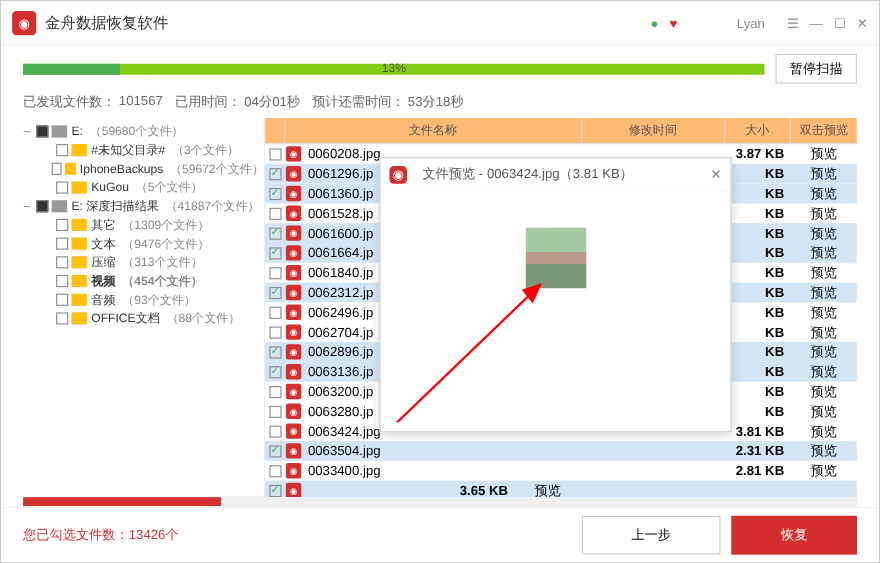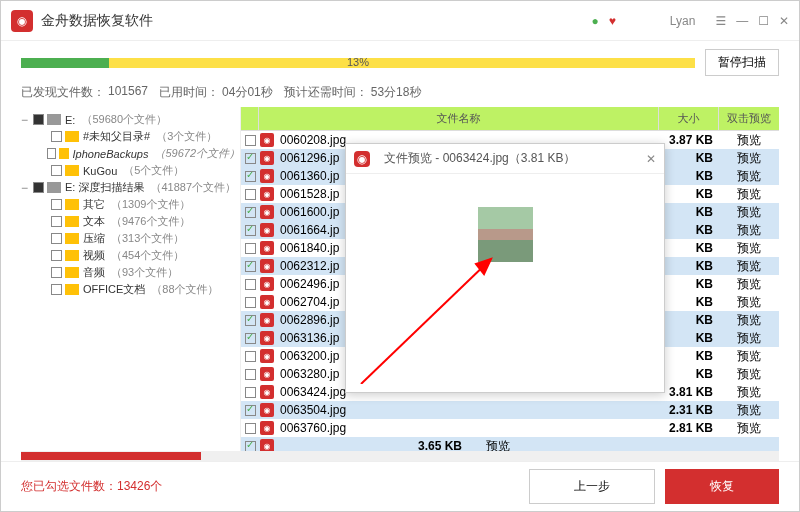--- a/index.html
+++ b/index.html
@@ -6,38 +6,38 @@
 body { background: #f0f0f0; width: 800px; height: 512px; overflow: hidden; }
 .window { background: #fff; width: 800px; height: 512px; border: 1px solid #ccc; display: flex; flex-direction: column; }
 .titlebar { height: 40px; display: flex; align-items: center; padding: 0 10px; border-bottom: 1px solid #eee; }
 .app-logo { width: 22px; height: 22px; background: #d32f2f; border-radius: 4px; display: flex; align-items: center; justify-content: center; color: #fff; margin-right: 8px; }
 .app-title { font-size: 14px; color: #333; }
 .spacer { flex: 1; }
 .tb-icons { display: flex; gap: 10px; align-items: center; color: #888; }
 .user { color: #888; margin: 16px 10px; padding-left: 34px; }
 .winbtn { cursor: pointer; }
 .progress-row { padding: 8px 20px; display: flex; align-items: center; gap: 10px; }
-.progress-bar { flex: 1; height: 10px; background: #fde047; position: relative; text-align: center; }
+.progress-bar { flex: 1; height: 10px; background: #84cc16; position: relative; text-align: center; }
 .progress-fill { height: 100%; background: #4caf50; }
 .progress-label { position: absolute; left: 50%; top: -2px; transform: translateX(-50%); font-size: 11px; color: #555; }
 .pause-btn { border: 1px solid #ccc; background: #fff; padding: 4px 12px; cursor: pointer; }
 .stats-row { padding: 0 20px 6px; color: #666; font-size: 11px; display: flex; gap: 3px; }
 .main { flex: 1; display: flex; overflow: hidden; padding: 0 20px; }
 .tree { width: 220px; overflow-y: auto; overflow-x: hidden; border-right: 1px solid #eee; padding-top: 4px; }
 .tree-row { display: flex; align-items: center; padding: 1px 0; white-space: nowrap; }
 .toggle { width: 12px; color: #888; cursor: pointer; }
 .cb { width: 11px; height: 11px; border: 1px solid #888; margin-right: 3px; }
 .cb.partial { background: #333; }
 .folder { width: 14px; height: 11px; background: #ffc107; margin-right: 4px; display: inline-block; }
 .folder.orange { background: #ff9800; }
 .tree-label { color: #333; font-size: 11px; }
 .tree-count { color: #888; font-size: 11px; margin-left: 6px; }
 .disk-icon { width: 14px; height: 11px; background: #999; margin-right: 4px; }
 .list-area { flex: 1; overflow: hidden; display: flex; flex-direction: column; }
-.list-header { display: flex; border-bottom: 1px solid #ddd; background: #bef264; }
+.list-header { display: flex; border-bottom: 1px solid #ddd; background: #fdba74; }
 .lh-cell { padding: 4px 6px; border-right: 1px solid #ddd; text-align: center; color: #555; font-size: 11px; }
 .list-body { flex: 1; overflow-y: auto; }
 .list-row { display: flex; align-items: center; height: 18px; }
 .list-row.sel { background: #d3e5f5; }
 .lr-cb { width: 11px; height: 11px; border: 1px solid #888; margin-left: 4px; margin-right: 4px; position: relative; }
 .lr-cb.checked::after { content: '✓'; color: #4caf50; position: absolute; top: -3px; left: 0; font-size: 10px; }
 .lr-icon { width: 14px; height: 14px; background: #d32f2f; border-radius: 2px; margin-right: 4px; display: flex; align-items: center; justify-content: center; color: #fff; font-size: 8px; }
 .lr-name { flex: 1; padding-left: 2px; }
 .lr-time { width: 130px; text-align: center; }
 .lr-size { width: 60px; text-align: right; padding-right: 6px; font-weight: bold; }
@@ -102,21 +102,21 @@
           <span class="tree-label">E:</span>
           <span class="tree-count">（59680个文件）</span>
         </div>
         <div class="tree-row" style="padding-left: 18px; text-align: right;">
           <span class="toggle"></span>
           <span class="cb"></span>
           <span class="folder"></span>
           <span class="tree-label">#未知父目录#</span>
           <span class="tree-count">（3个文件）</span>
         </div>
-        <div class="tree-row" style="padding-left: 18px; font-style: italic;">
+        <div class="tree-row" style="padding-left: 18px;">
           <span class="toggle"></span>
           <span class="cb"></span>
           <span class="folder"></span>
           <span class="tree-label">IphoneBackups</span>
           <span class="tree-count">（59672个文件）</span>
         </div>
         <div class="tree-row" style="padding-left: 18px;">
           <span class="toggle"></span>
           <span class="cb"></span>
           <span class="folder"></span>
@@ -144,21 +144,21 @@
           <span class="tree-label">文本</span>
           <span class="tree-count">（9476个文件）</span>
         </div>
         <div class="tree-row" style="padding-left: 18px;">
           <span class="toggle"></span>
           <span class="cb"></span>
           <span class="folder"></span>
           <span class="tree-label">压缩</span>
           <span class="tree-count">（313个文件）</span>
         </div>
-        <div class="tree-row" style="padding-left: 18px;">
+        <div class="tree-row" style="padding-left: 18px; font-weight: bold;">
           <span class="toggle"></span>
           <span class="cb"></span>
           <span class="folder"></span>
           <span class="tree-label">视频</span>
           <span class="tree-count">（454个文件）</span>
         </div>
         <div class="tree-row" style="padding-left: 18px;">
           <span class="toggle"></span>
           <span class="cb"></span>
           <span class="folder"></span>
@@ -170,20 +170,21 @@
           <span class="cb"></span>
           <span class="folder"></span>
           <span class="tree-label">OFFICE文档</span>
           <span class="tree-count">（88个文件）</span>
         </div>
       </div>
     <div class="list-area">
       <div class="list-header">
         <div class="lh-cell" style="width:18px"></div>
         <div class="lh-cell" style="flex:1">文件名称</div>
+        <div class="lh-cell" style="width:130px">修改时间</div>
         <div class="lh-cell" style="width:60px">大小</div>
         <div class="lh-cell" style="width:60px;border-right:none">双击预览</div>
       </div>
       <div class="list-body" id="listbody">
           <div class="list-row">
             <span class="lr-cb"></span>
             <span class="lr-icon">◉</span>
             <span class="lr-name">0060208.jpg</span>
             <span class="lr-time"></span>
             <span class="lr-size">3.87 KB</span>
@@ -305,21 +306,21 @@
             <span class="lr-cb checked"></span>
             <span class="lr-icon">◉</span>
             <span class="lr-name">0063504.jpg</span>
             <span class="lr-time"></span>
             <span class="lr-size">2.31 KB</span>
             <span class="lr-prev">预览</span>
           </div>
           <div class="list-row">
             <span class="lr-cb"></span>
             <span class="lr-icon">◉</span>
-            <span class="lr-name">0063760.jpg</span>
+            <span class="lr-name">0033400.jpg</span>
             <span class="lr-time"></span>
             <span class="lr-size">2.81 KB</span>
             <span class="lr-prev">预览</span>
           </div>
           <div class="list-row sel">
             <span class="lr-cb checked"></span>
             <span class="lr-icon">◉</span>
             <span class="lr-time"></span>
             <span class="lr-size">3.65 KB</span>
             <span class="lr-prev">预览</span>

